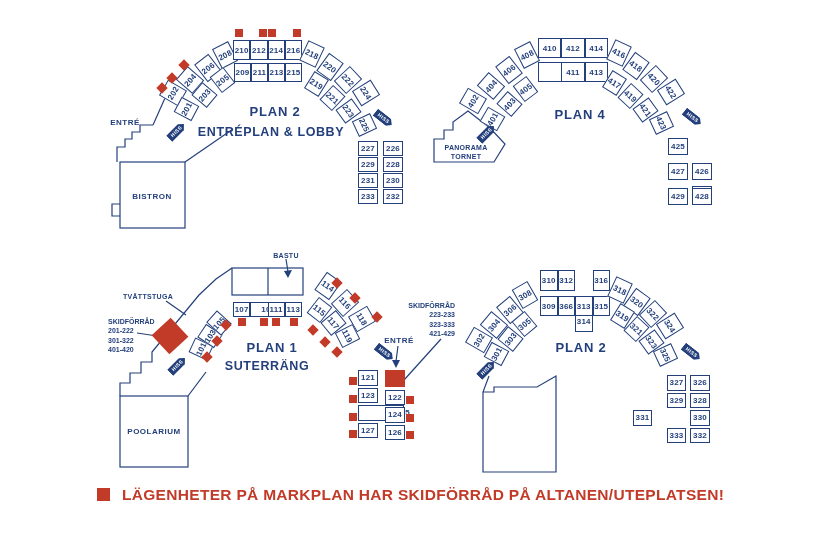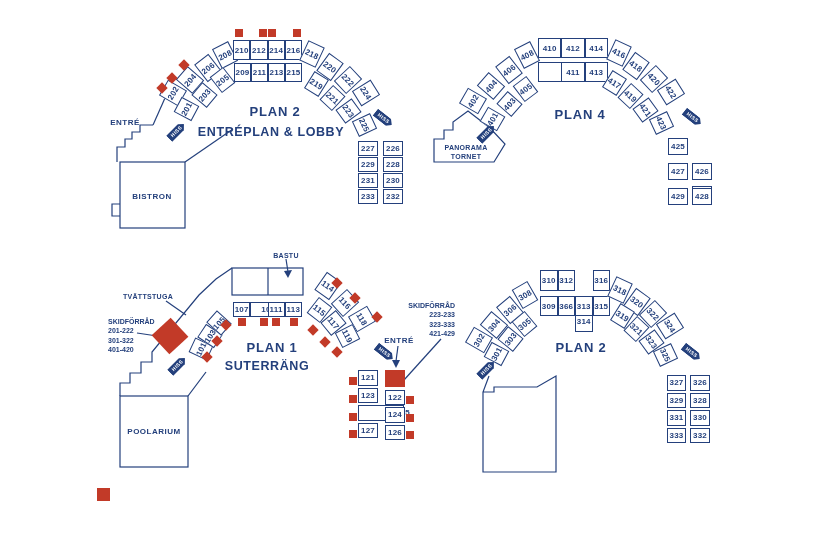--- a/index.html
+++ b/index.html
@@ -193,21 +193,21 @@
       <div class="unit" style="left: 611.25px; top: 279px; width: 18px; height: 22px; transform: rotate(25deg);">318</div>
       <div class="unit" style="left: 627.75px; top: 291px; width: 18px; height: 22px; transform: rotate(36deg);">320</div>
       <div class="unit" style="left: 644.25px; top: 303px; width: 18px; height: 22px; transform: rotate(47deg);">322</div>
       <div class="unit" style="left: 660.75px; top: 315px; width: 18px; height: 22px; transform: rotate(58deg);">324</div>
       <div class="unit" style="left: 613.75px; top: 306.375px; width: 17px; height: 20px; transform: rotate(32deg);">319</div>
       <div class="unit" style="left: 628.25px; top: 319.125px; width: 17px; height: 20px; transform: rotate(43deg);">321</div>
       <div class="unit" style="left: 642.75px; top: 331.875px; width: 17px; height: 20px; transform: rotate(54deg);">323</div>
       <div class="unit" style="left: 657.25px; top: 344.625px; width: 17px; height: 20px; transform: rotate(65deg);">325</div>
       <div class="unit" style="left: 667px; top: 375px; width: 19px; height: 15.5px;">327</div>
       <div class="unit" style="left: 667px; top: 392.5px; width: 19px; height: 15.5px;">329</div>
-      <div class="unit" style="left: 667px; top: 410px; width: 19px; height: 15.5px;">331</div>
+      <div class="unit" style="left: 633px; top: 410px; width: 19px; height: 15.5px;">331</div>
       <div class="unit" style="left: 667px; top: 427.5px; width: 19px; height: 15.5px;">333</div>
       <div class="unit" style="left: 690px; top: 375px; width: 20px; height: 15.5px;">326</div>
       <div class="unit" style="left: 690px; top: 392.5px; width: 20px; height: 15.5px;">328</div>
       <div class="unit" style="left: 690px; top: 410px; width: 20px; height: 15.5px;">330</div>
       <div class="unit" style="left: 690px; top: 427.5px; width: 20px; height: 15.5px;">332</div>
       <div class="hiss" style="left: 475.5px; top: 364.5px; width: 21px; height: 9px; transform: rotate(-45deg);">HISS</div>
       <div class="hiss" style="left: 680.5px; top: 347.5px; width: 21px; height: 9px; transform: rotate(38deg);">HISS</div>
     </div>
 
   <div class="lbl t-big" style="left:275px;top:111px">PLAN 2</div>
@@ -236,13 +236,14 @@
   <div class="lbl block" style="left:403px;top:301px;width:52px;text-align:right">
     <div>SKIDFÖRRÅD</div>
     <div>223-233</div>
     <div>323-333</div>
     <div>421-429</div>
   </div>
 
   <div class="lbl t-big" style="left:581px;top:347px">PLAN 2</div>
 
   <div class="legend-sq" style="left:97px;top:488px"></div>
+  <div class="legend-text" style="left:122px;top:486px">LÄGENHETER PÅ MARKPLAN HAR SKIDFÖRRÅD PÅ ALTANEN/UTEPLATSEN!</div>
 </div>
 
 </body></html>

